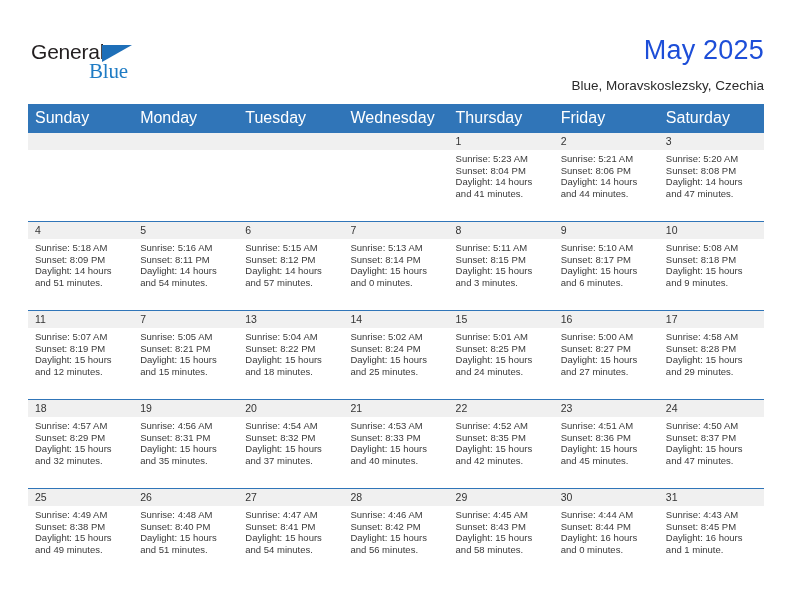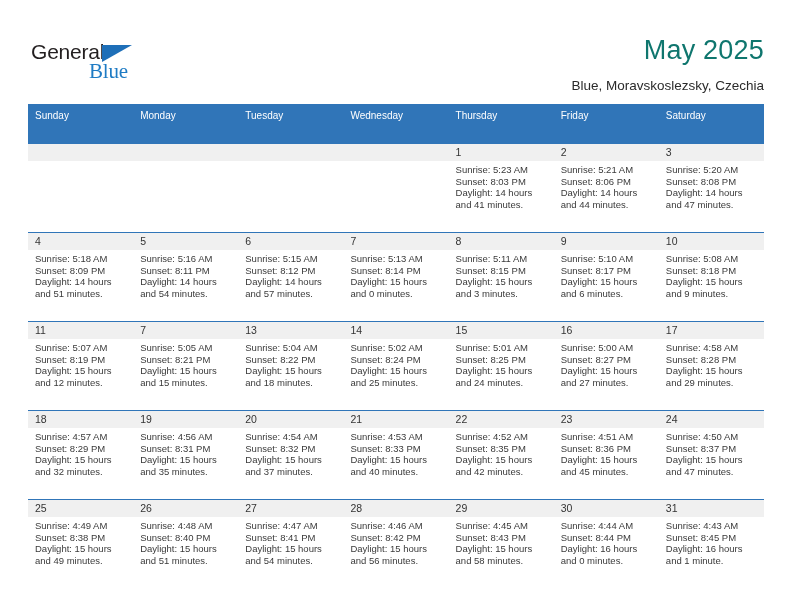--- a/index.html
+++ b/index.html
@@ -65,21 +65,21 @@
     letter-spacing: -0.2px;
     color: #1e7bc4;
     font-family: Liberation Serif, serif;
   }
 
   .title {
     position: absolute;
     right: 28px;
     top: 35px;
     font-size: 27px;
-    color: #0f766e;
+    color: #1d4ed8;
     text-align: right;
     font-weight: normal;
     letter-spacing: 0.2px;
   }
   .subtitle {
     position: absolute;
     right: 28px;
     top: 78px;
     font-size: 13.5px;
     color: #2b2b2b;
@@ -92,24 +92,24 @@
     left: 28px;
     top: 104px;
     width: 736px;
     border-collapse: collapse;
     table-layout: fixed;
   }
 
   .cal th {
     background: #3075b8;
     color: #ffffff;
-    font-size: 10px;
+    font-size: 16px;
     font-weight: normal;
     text-align: left;
-    padding: 5px 0 21px 7px;
+    padding: 5px 0 5px 7px;
     height: 13px;
     border: none;
   }
 
   .cal td {
     width: 105.14px;
     vertical-align: top;
     padding: 0;
     border: none;
     background: #ffffff;
@@ -205,21 +205,21 @@
             <div class="cell empty">
               <div class="daynum-band"></div>
               <div class="cell-body"></div>
             </div>
           </td>
           <td>
             <div class="cell">
               <div class="daynum-band">1</div>
               <div class="cell-body">
                 <div>Sunrise: 5:23 AM</div>
-                <div>Sunset: 8:03 PM</div>
+                <div>Sunset: 8:04 PM</div>
                 <div>Daylight: 14 hours</div>
                 <div>and 41 minutes.</div>
               </div>
             </div>
           </td>
           <td>
             <div class="cell">
               <div class="daynum-band">2</div>
               <div class="cell-body">
                 <div>Sunrise: 5:21 AM</div>

